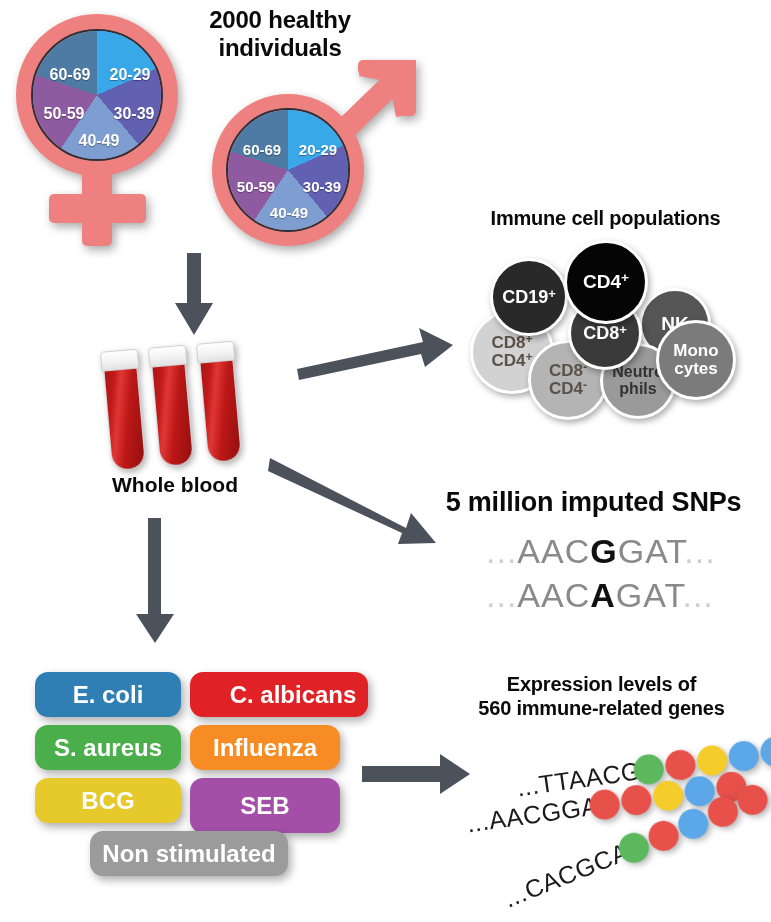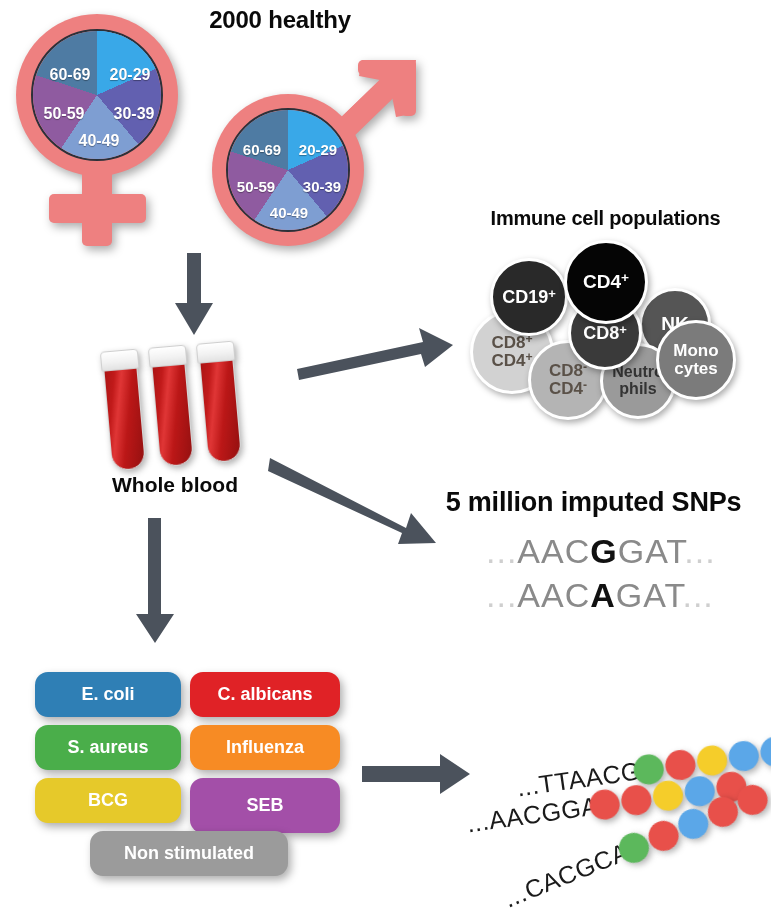--- a/index.html
+++ b/index.html
@@ -126,21 +126,21 @@
 
   
   .stimbox {
     position: absolute;
     border-radius: 13px;
     display: flex;
     align-items: center;
     justify-content: center;
     color: #ffffff;
     font-weight: bold;
-    font-size: 18px;
+    font-size: 24px;
     filter: drop-shadow(3px 4px 4px rgba(0,0,0,0.32));
     white-space: nowrap;
   }
 
   
   .strand { position: absolute; transform-origin: left center; }
   .strand-text {
     position: absolute;
     left: 0; top: 50%;
     transform: translateY(-50%);
@@ -158,20 +158,21 @@
     filter: drop-shadow(2px 3px 3px rgba(0,0,0,0.3));
   }
 </style>
 </head>
 <body>
 
 <div id="canvas">
 
   <div class="abs title" id="title-cohort">
     <div>2000 healthy</div>
+    <div>individuals</div>
   </div>
 
   <div class="abs sym-wrap" id="female-symbol" style="left:8px; top:8px; width:190px; height:240px;">
     <div class="sym-ring" style="left:8px; top:6px; width:162px; height:162px;"></div>
     <div class="sym-bar" style="left:74px; top:160px; width:30px; height:78px; border-radius:0 0 5px 5px;"></div>
     <div class="sym-bar" style="left:41px; top:186px; width:97px; height:29px; border-radius:5px;"></div>
 
     <div class="pie" style="left:23px; top:21px; width:132px; height:132px;">
       <div class="slice" style="background:conic-gradient(from 0deg, #39a8e8 0deg 66deg, transparent 66deg); "></div>
       <div class="slice" style="background:conic-gradient(from 0deg,
@@ -307,21 +308,21 @@
     </div>
     <div class="snp-row" style="left:0px; top:44px;">
       <span class="faint">...</span><span class="mid">AAC</span><span class="hl">A</span><span class="mid">GAT</span><span class="faint">...</span>
     </div>
   </div>
 
   <div class="abs" style="left:30px; top:672px; width:320px; height:225px;">
     <div class="stimbox" style="left:5px; top:0px; width:146px; height:45px; background:#2f7fb5;">
       <span>E. coli</span>
     </div>
-    <div class="stimbox" style="left:160px; top:0px; width:150px; height:45px; background:#e02226;">
+    <div class="stimbox" style="left:160px; top:0px; width:150px; height:45px; background:#e02226;padding-left:28px;">
       <span>C. albicans</span>
     </div>
     <div class="stimbox" style="left:5px; top:53px; width:146px; height:45px; background:#4aae4a;">
       <span>S. aureus</span>
     </div>
     <div class="stimbox" style="left:5px; top:106px; width:146px; height:45px; background:#e6c92a;">
       <span>BCG</span>
     </div>
     <div class="stimbox" style="left:160px; top:53px; width:150px; height:45px; background:#f78b24;">
       <span>Influenza</span>
@@ -331,20 +332,24 @@
     </div>
     <div class="stimbox" style="left:60px; top:159px; width:198px; height:45px; background:#9b9b9b;">
       <span>Non stimulated</span>
     </div>
   </div>
 
   <svg class="arrow-svg" width="110" height="46" viewBox="0 0 110 46" style="left:362px; top:752px;">
     <path d="M0 14 L78 14 L78 2 L108 22 L78 42 L78 30 L0 30 Z" fill="#4b525c"></path>
   </svg>
 
+  <div class="abs title" id="title-expr">
+    <div>Expression levels of</div>
+    <div>560 immune-related genes</div>
+  </div>
 
   <div class="abs" style="left:455px; top:735px; width:316px; height:180px;">
 
     <div class="strand" style="left:62px; top:36px; width:260px; height:34px; transform:rotate(-8deg);">
       <div class="strand-text">...TTAACGG</div>
       <div class="bead" style="left:118px; background:#5cb85c;"></div>
       <div class="bead" style="left:150px; background:#e8504a;"></div>
       <div class="bead" style="left:182px; background:#f5cd2a;"></div>
       <div class="bead" style="left:214px; background:#5ba7e8;"></div>
       <div class="bead" style="left:246px; background:#5ba7e8;"></div>

